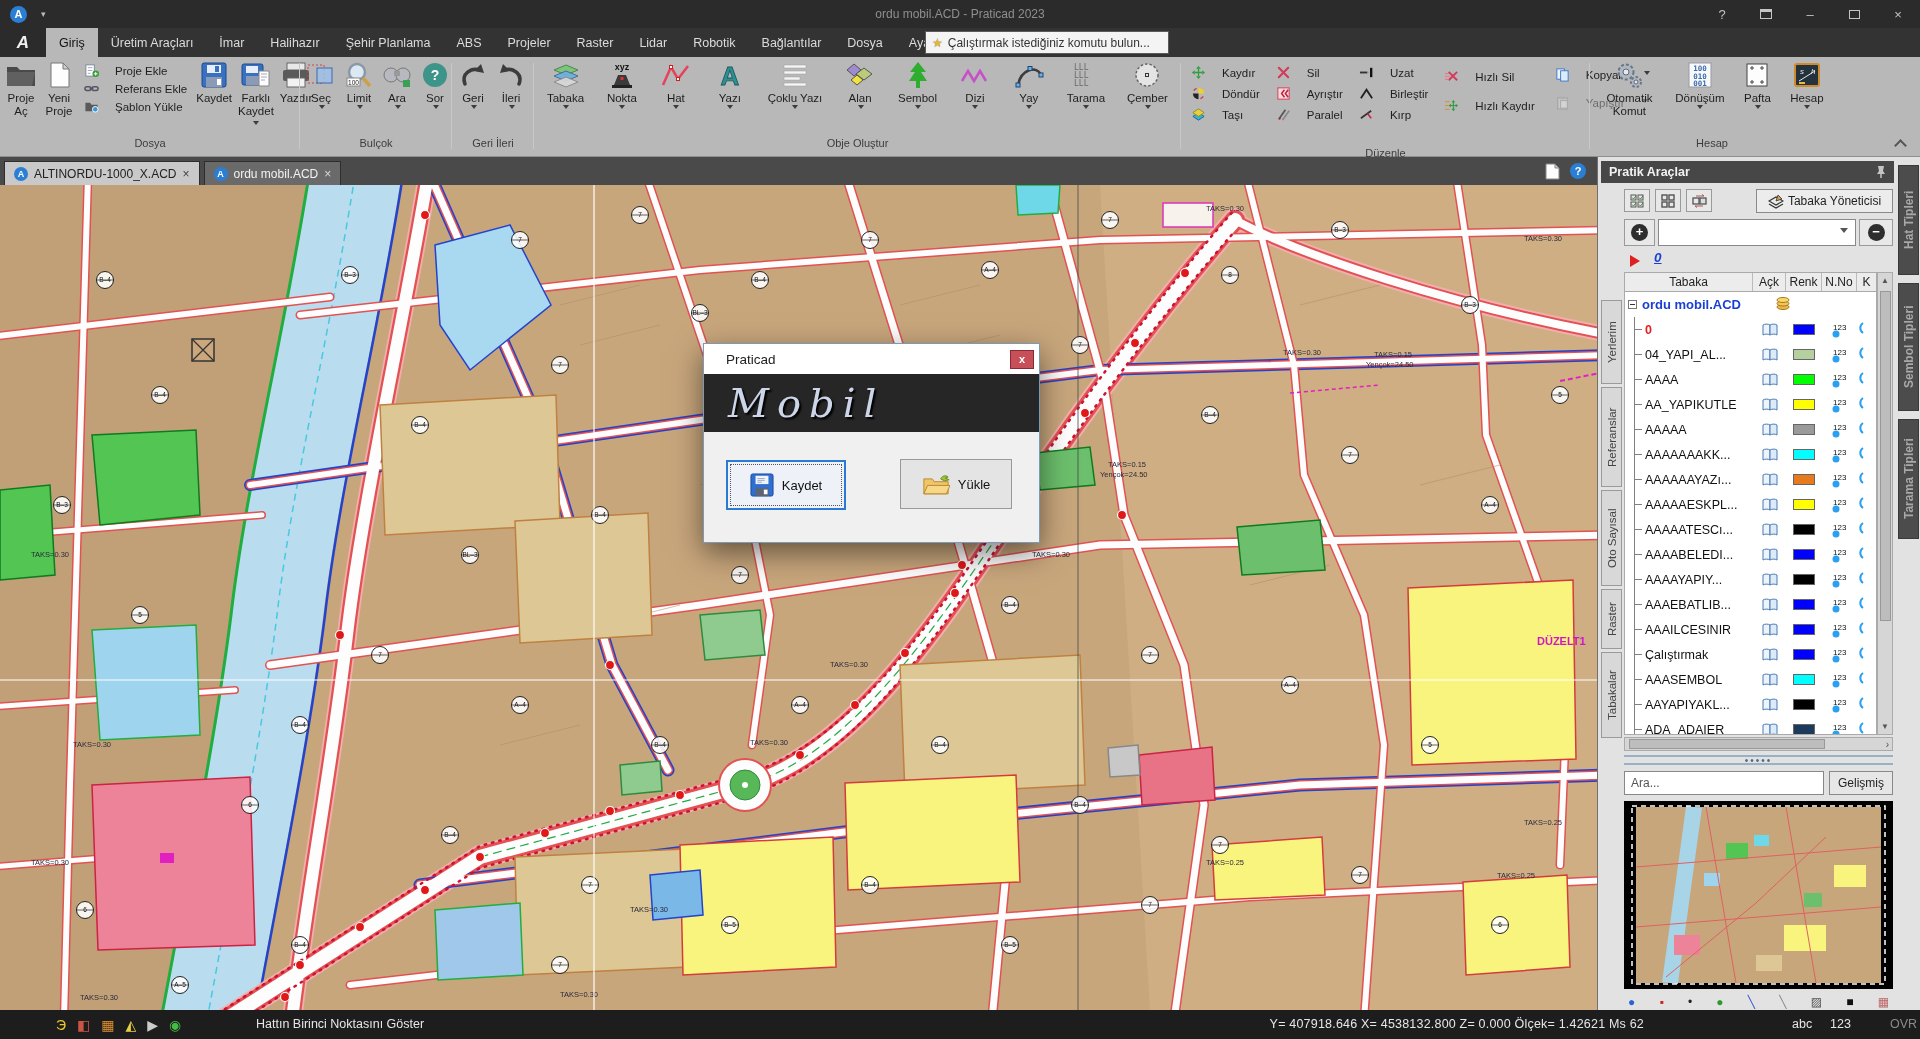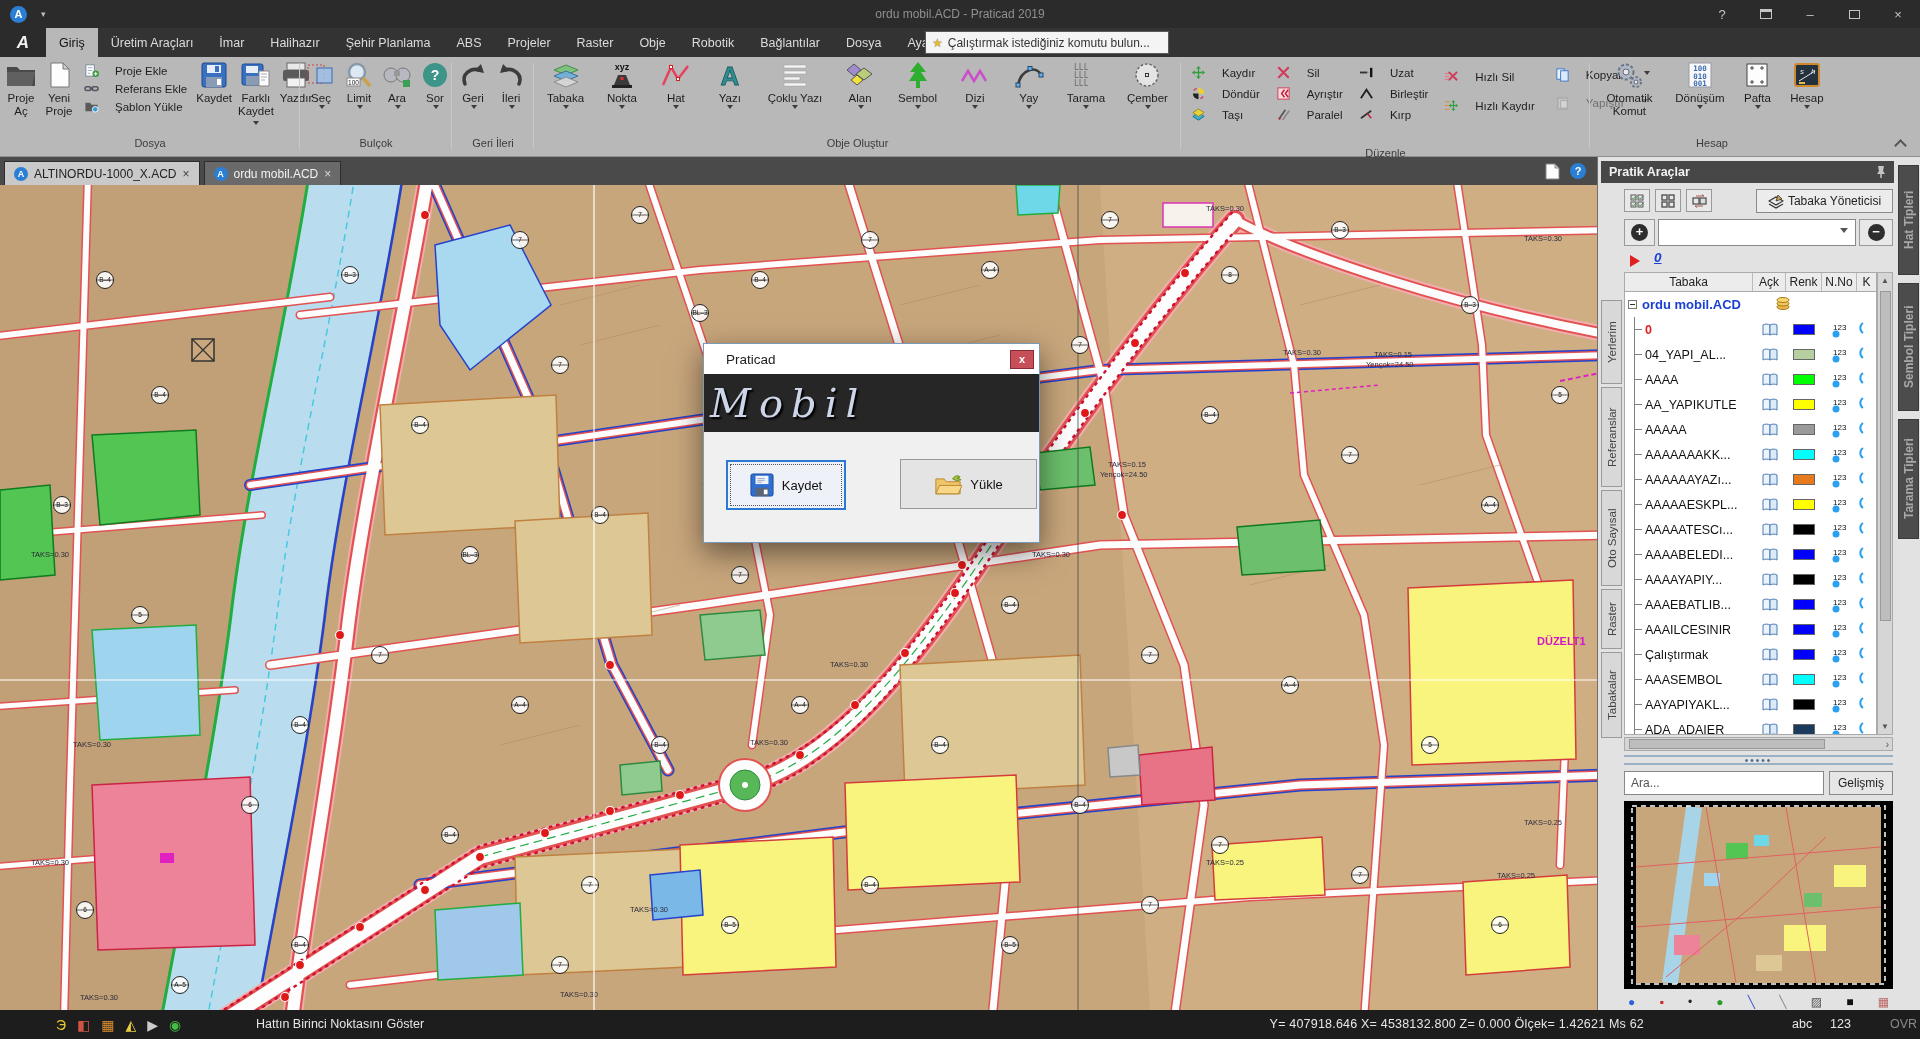--- a/index.html
+++ b/index.html
@@ -54,27 +54,27 @@
   .dt-icons{margin-left:auto;display:flex;align-items:center;gap:10px;padding-right:14px;height:100%;}
   .qmark{width:16px;height:16px;border-radius:50%;background:#2a7fd4;color:#fff;font-size:11px;font-weight:bold;display:flex;align-items:center;justify-content:center;}
   
   .canvas{position:absolute;left:0;top:185px;width:1600px;height:825px;overflow:hidden;background:#f7f4ee;}
   
   .dlg{position:absolute;left:703px;top:158px;width:337px;height:200px;background:#f0f0f0;border:1px solid #7a9ab8;
        box-shadow:0 10px 28px rgba(0,0,0,.5);}
   .dlg-title{height:30px;background:#fff;display:flex;align-items:center;padding-left:22px;font-size:13.5px;color:#222;}
   .dlg-close{margin-left:auto;margin-right:5px;width:24px;height:19px;background:#c75058;border:1px solid #8a2a34;
              color:#fff;font-size:11px;font-weight:bold;display:flex;align-items:center;justify-content:center;}
-  .dlg-banner{height:58px;background:#262626;display:flex;align-items:center;padding-left:6px;}
+  .dlg-banner{height:58px;background:#262626;display:flex;align-items:center;padding-left:24px;}
   .mobil{font-family:"DejaVu Serif",serif;font-style:italic;font-size:40px;letter-spacing:8px;color:#ccd6e8;
          text-shadow:2px 2px 2px #000;}
   .dlg-body{position:relative;height:110px;}
   .dbtn{position:absolute;display:flex;align-items:center;justify-content:center;gap:8px;font-size:13px;color:#111;}
   .dbtn.save{left:22px;top:28px;width:120px;height:50px;background:#eef2f8;border:2px solid #2a7ad4;outline:1px dotted #555;outline-offset:-5px;}
-  .dbtn.load{left:196px;top:27px;width:137px;height:50px;background:#e4e4e4;border:1px solid #999;}
+  .dbtn.load{left:196px;top:27px;width:112px;height:50px;background:#e4e4e4;border:1px solid #999;}
   
   .panel{position:absolute;left:1597px;top:157px;width:323px;height:853px;background:#e2e2e2;border-left:1px solid #707070;}
   .phead{position:absolute;left:3px;top:4px;width:293px;height:22px;background:#474747;color:#f2f2f2;font-weight:bold;
          font-size:12.5px;display:flex;align-items:center;padding:0 8px;}
   .pin{margin-left:auto;}
   .ptool{position:absolute;top:32px;width:26px;height:23px;background:#e8e8e8;border:1px solid #9a9a9a;display:flex;align-items:center;justify-content:center;}
   .laybtn{position:absolute;left:158px;top:32px;width:137px;height:24px;background:#ececec;border:1px solid #8a8a8a;
           font-size:12px;display:flex;align-items:center;justify-content:center;gap:4px;}
   .circbtn{position:absolute;top:62px;height:27px;background:#e8e8e8;border:1px solid #9a9a9a;display:flex;align-items:center;justify-content:center;}
   .circ{width:17px;height:17px;border-radius:50%;background:#2e2e2e;color:#fff;font-size:13px;line-height:15px;text-align:center;font-weight:bold;}
@@ -121,21 +121,21 @@
   .sovr{position:absolute;left:1890px;top:7px;color:#8a8a8a;}
 </style>
 </head>
 <body>
 
 <div id="root">
 
   <div class="titlebar">
     <div class="applogo">A</div>
     <div class="qat-caret">▾</div>
-    <div class="wtitle">ordu mobil.ACD - Praticad 2019</div>
+    <div class="wtitle">ordu mobil.ACD - Praticad 2023</div>
     <div class="wctrls">
       <div class="wc">?</div>
       <div class="wc">
           <span class="panic"></span>
         </div>
       <div class="wc">–</div>
       <div class="wc">
           <span class="boxic"></span>
         </div>
       <div class="wc">×</div>
@@ -146,21 +146,21 @@
     <div class="appbtn">A</div>
     <div id="ribbon-tabs">
         <div class="rtab active">Giriş</div>
         <div class="rtab">Üretim Araçları</div>
         <div class="rtab">İmar</div>
         <div class="rtab">Halihazır</div>
         <div class="rtab">Şehir Planlama</div>
         <div class="rtab">ABS</div>
         <div class="rtab">Projeler</div>
         <div class="rtab">Raster</div>
-        <div class="rtab">Obje</div>
+        <div class="rtab">Lidar</div>
         <div class="rtab">Robotik</div>
         <div class="rtab">Bağlantılar</div>
         <div class="rtab">Dosya</div>
         <div class="rtab">Ayarlar</div>
       </div>
     <div class="cmdsearch">
       <span class="star">★</span>
       <span>Çalıştırmak istediğiniz komutu bulun...</span>
     </div>
   </div>

